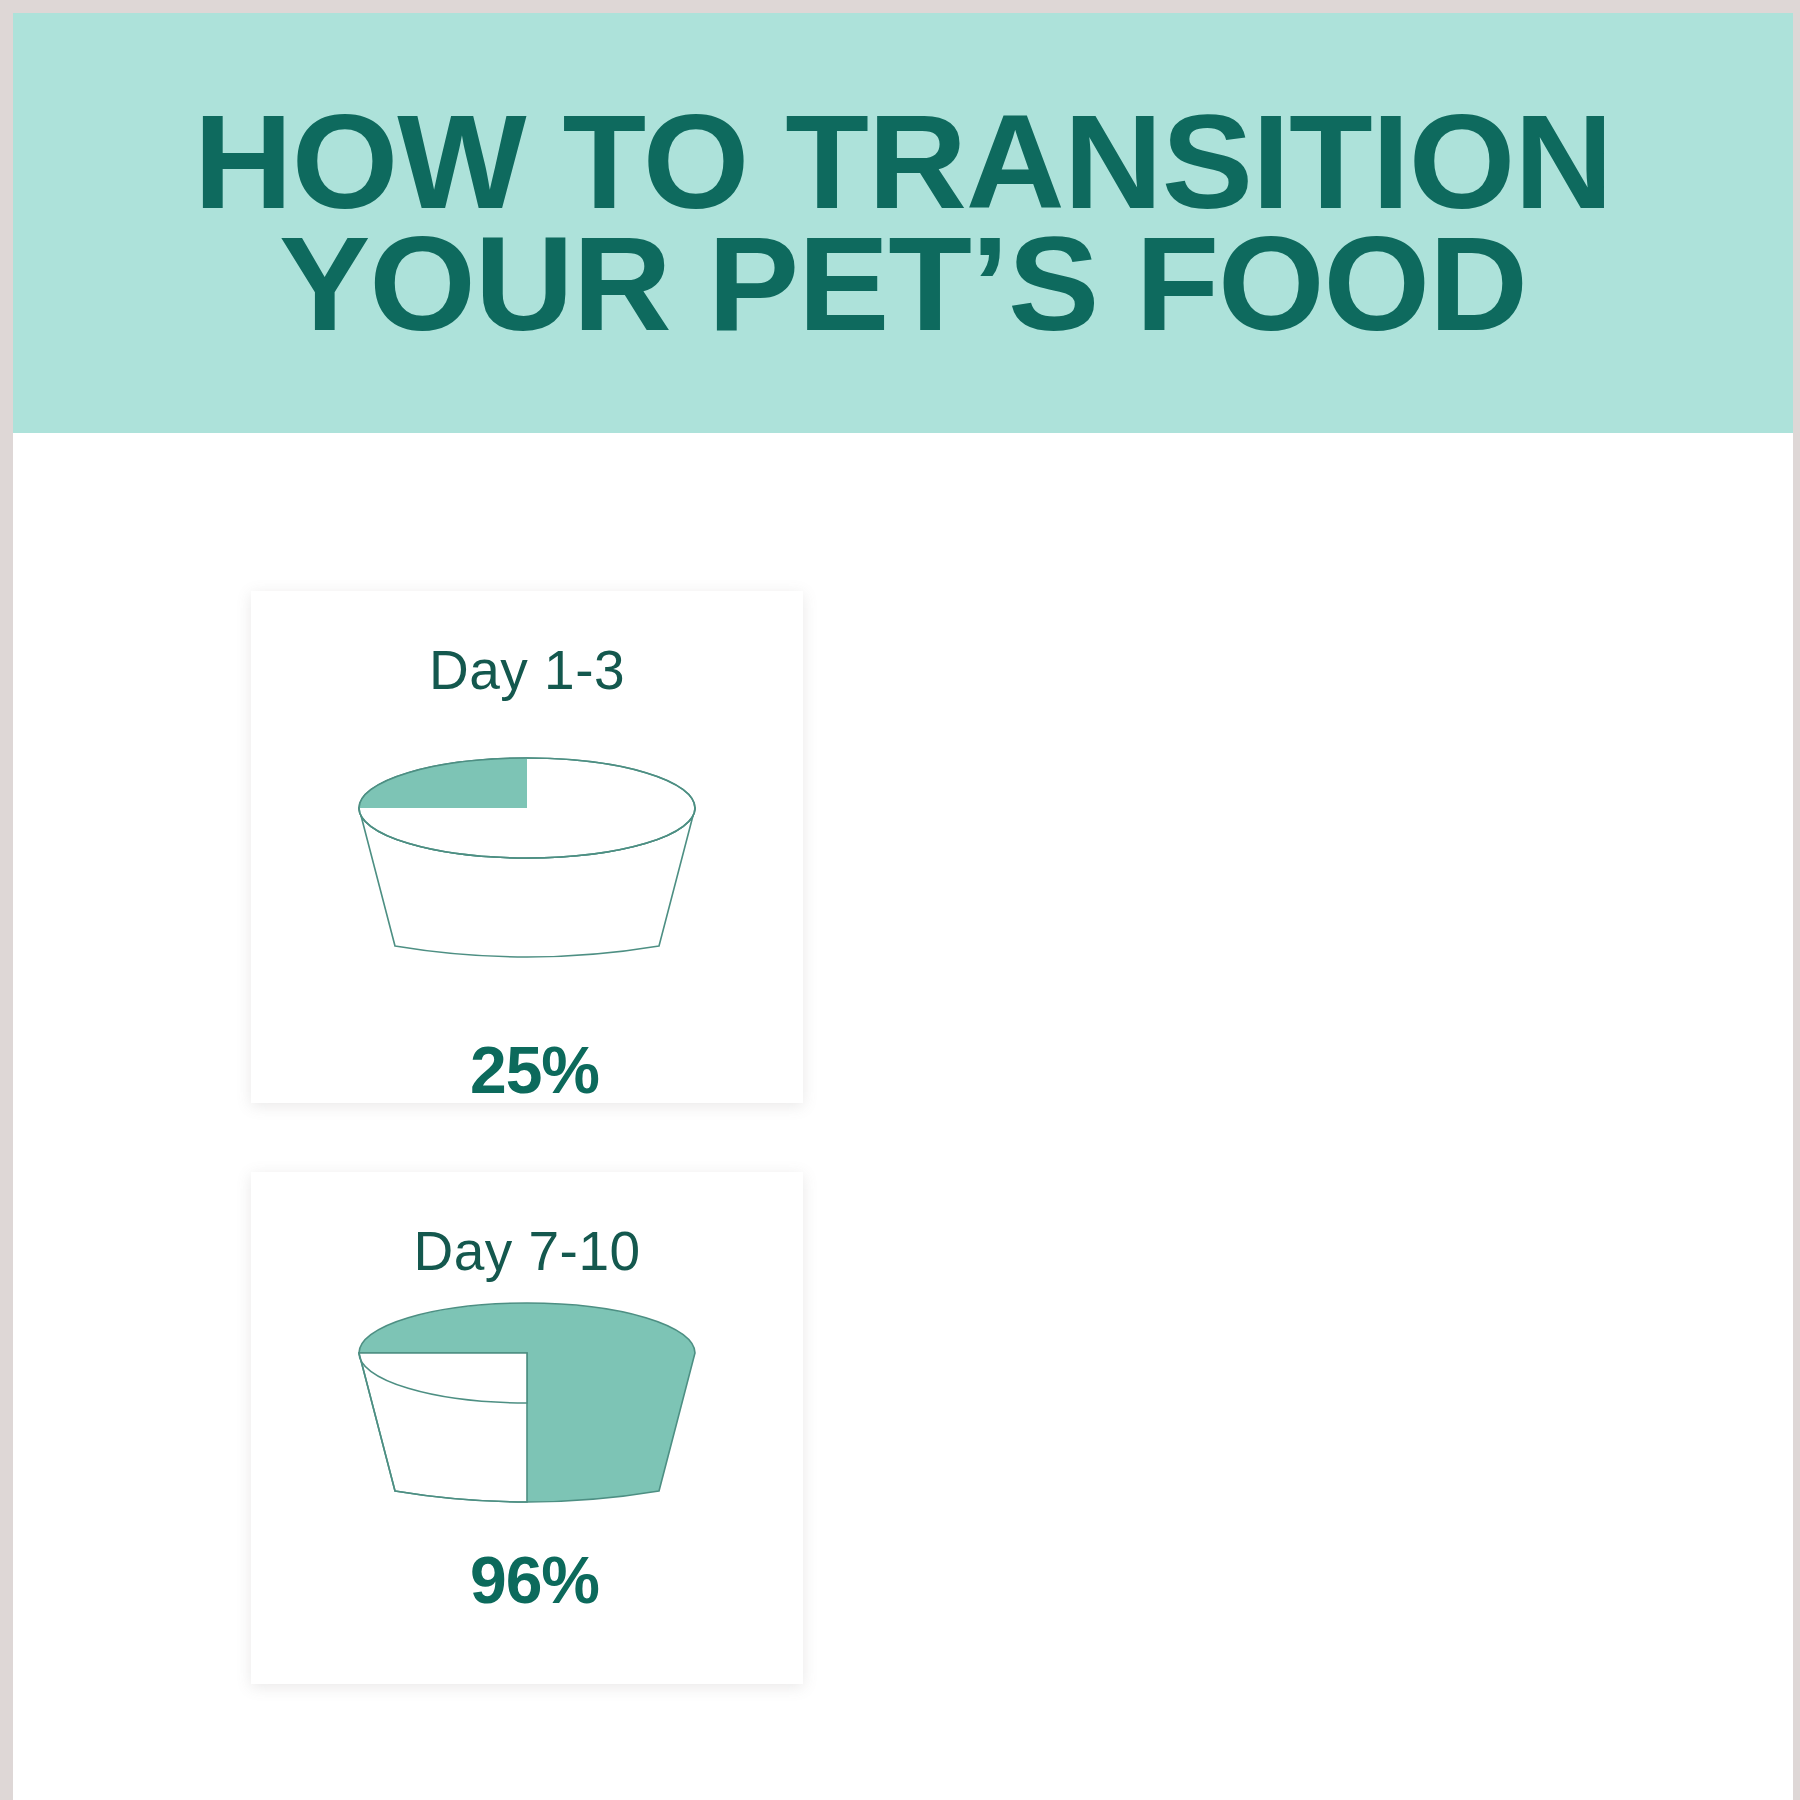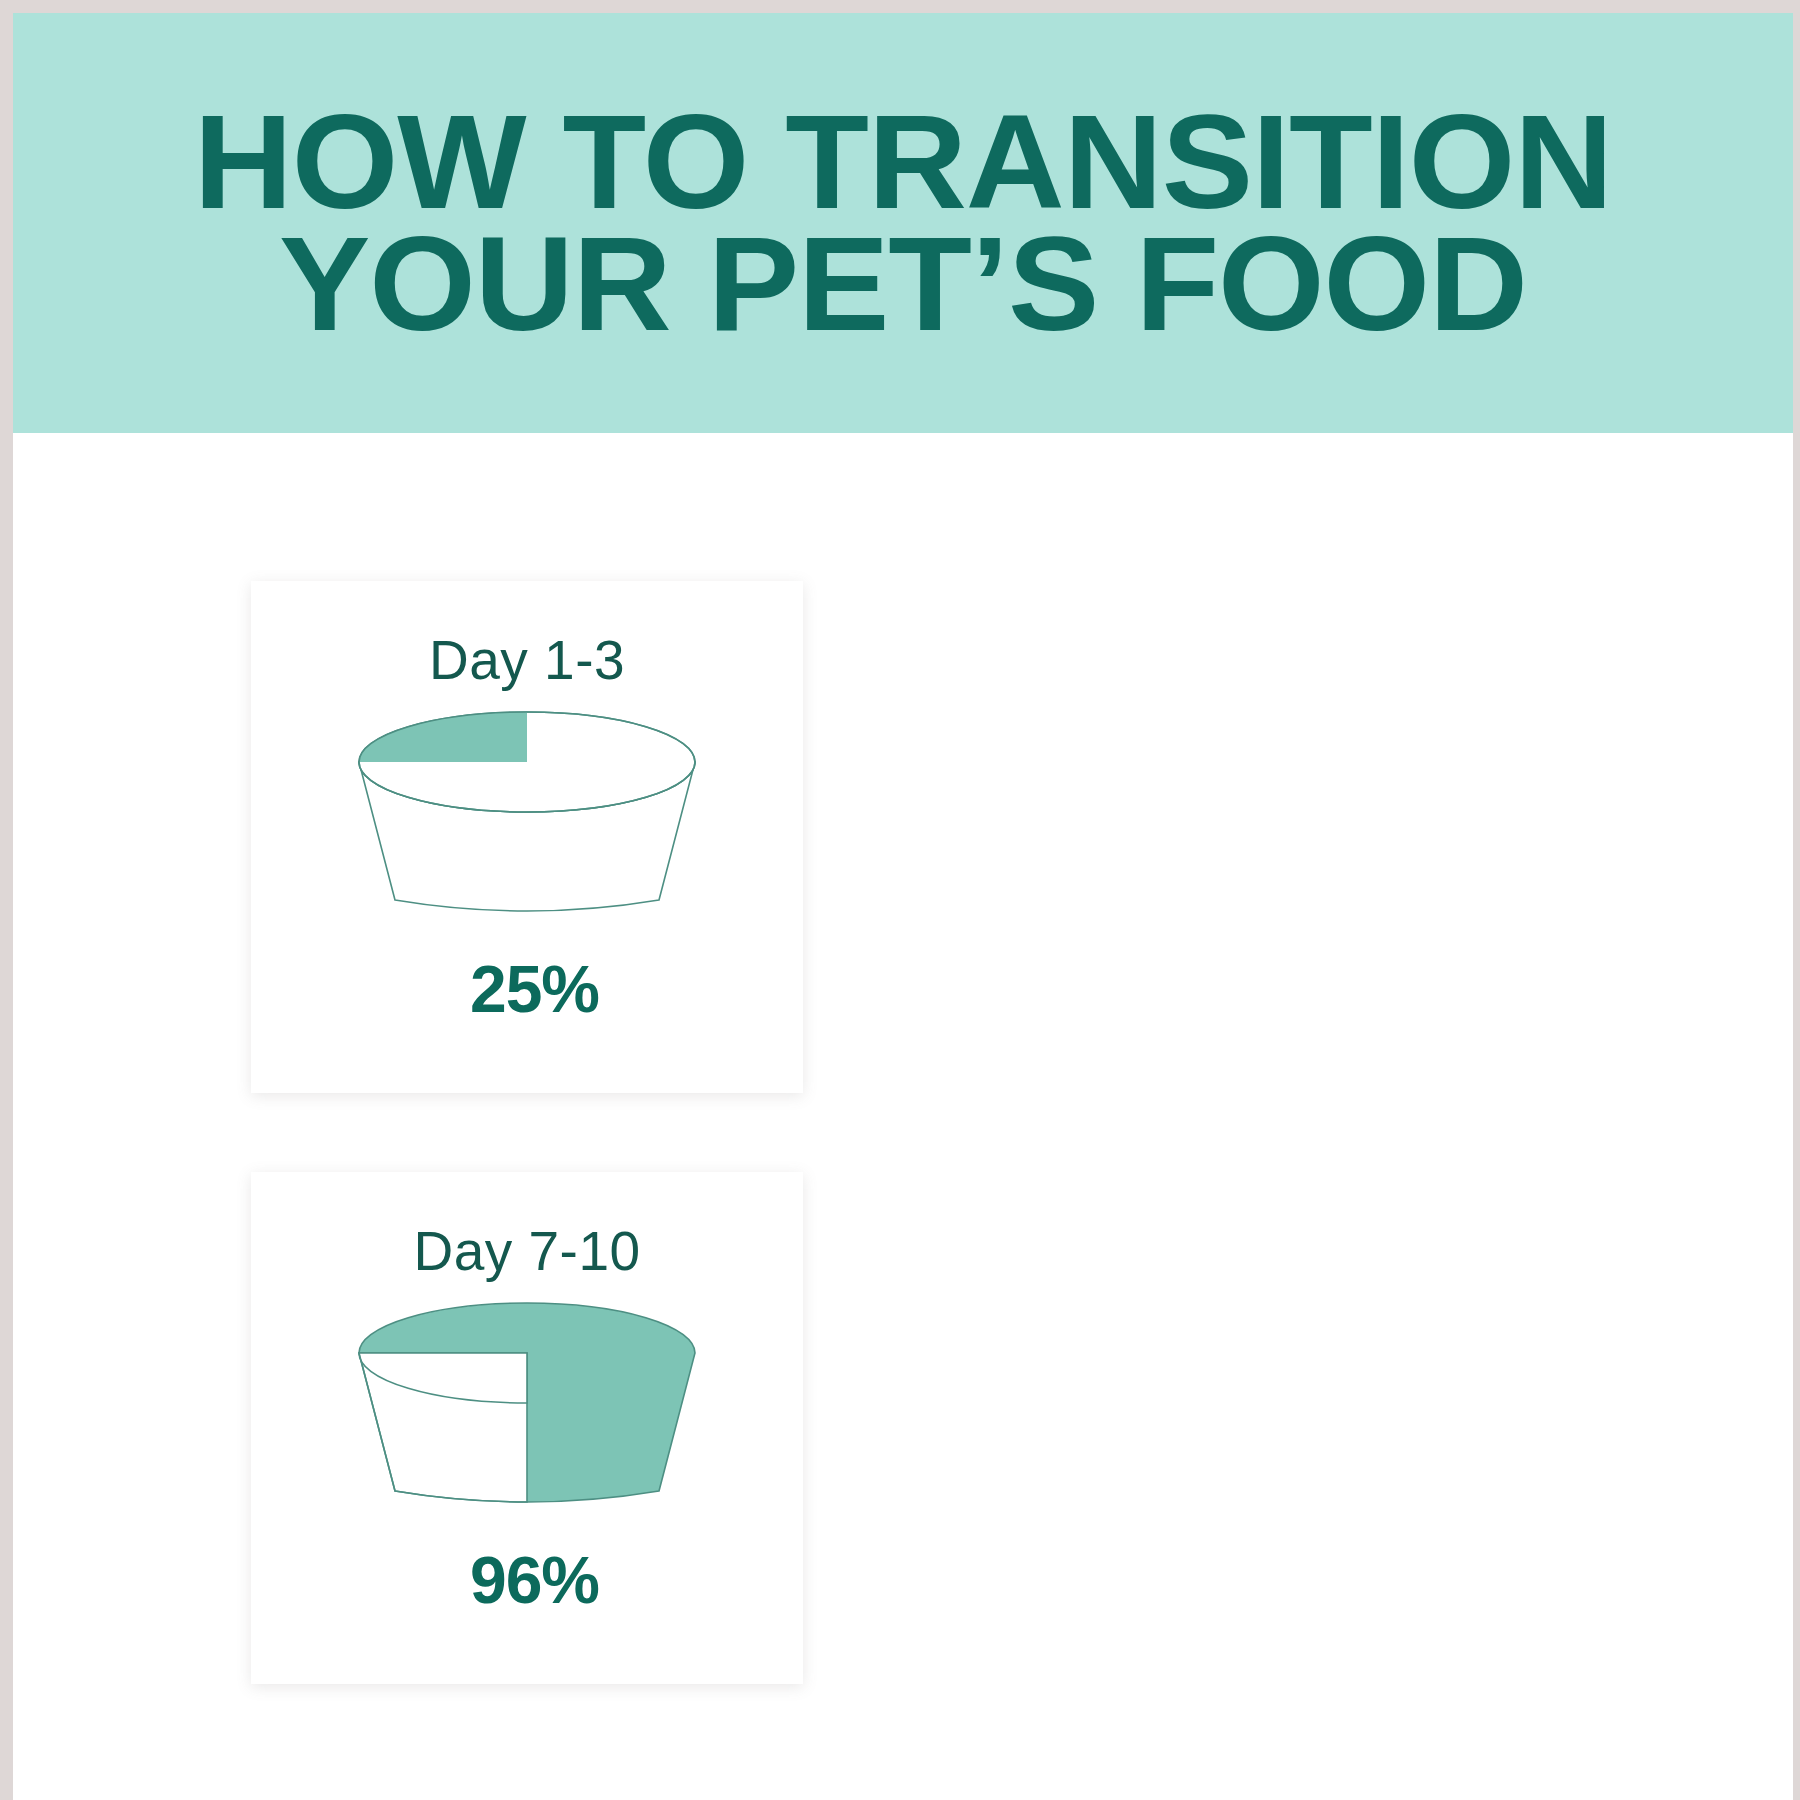--- a/index.html
+++ b/index.html
@@ -74,21 +74,21 @@
   .step-card {
     position: absolute;
     width: 552px;
     height: 512px;
     background: #ffffff;
     box-shadow: 0 3px 14px rgba(120,110,110,0.16);
     display: flex;
     flex-direction: column;
     align-items: center;
   }
-  .step-card.pos-0 { left: 238px;  top: 148px; }
+  .step-card.pos-0 { left: 238px;  top: 158px; justify-content: space-between; }
   .step-card.pos-1 { left: 1018px; top: 158px; }
   .step-card.pos-2 { left: 238px;  top: 739px; }
   .step-card.pos-3 { left: 1018px; top: 739px; }
 
   .card-day-label {
     margin-top: 52px;
     font-size: 55px;
     font-weight: 400;
     color: #14584e;
     letter-spacing: 0.5px;

